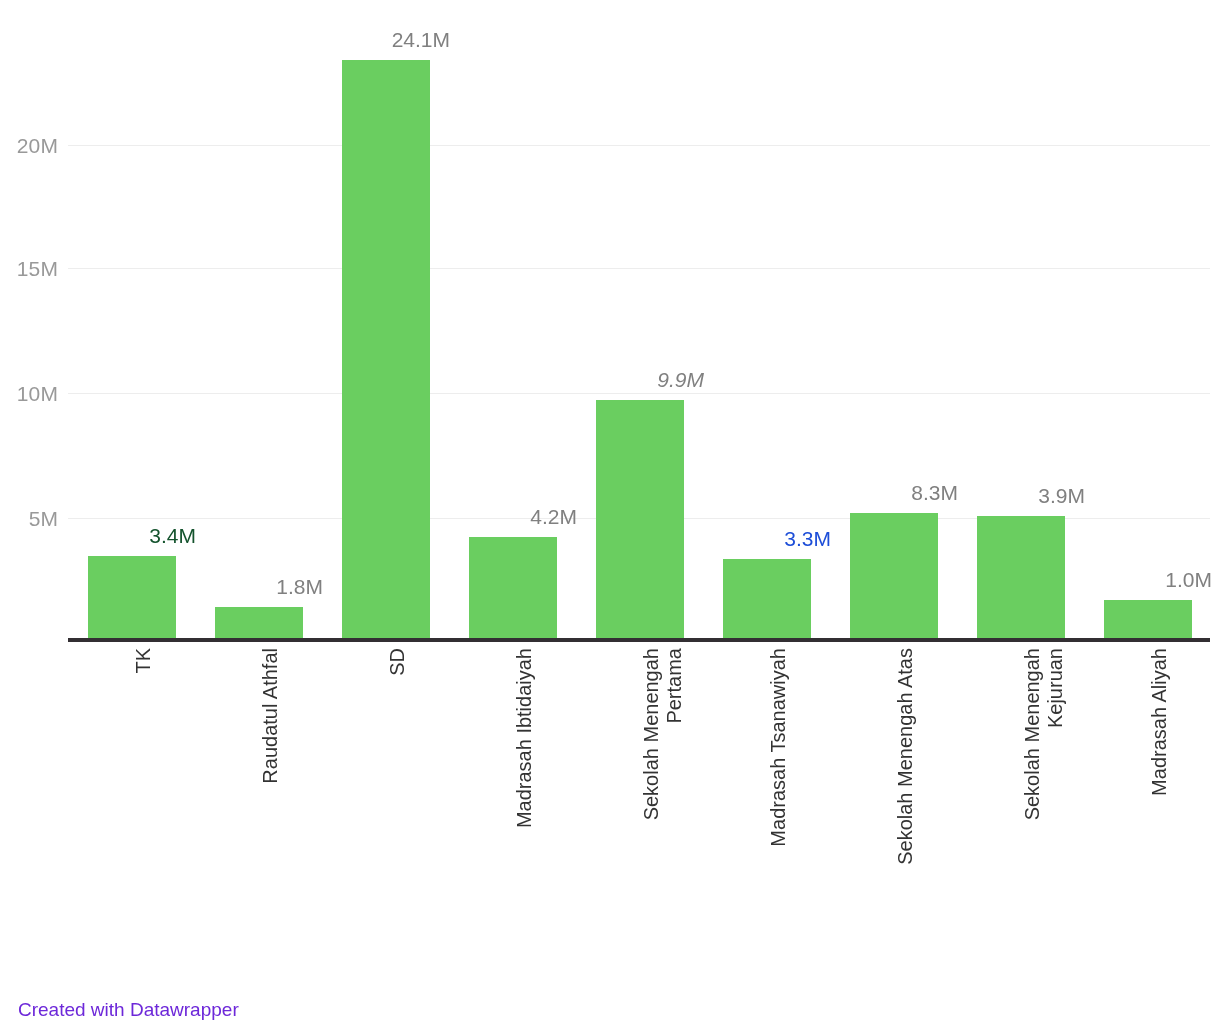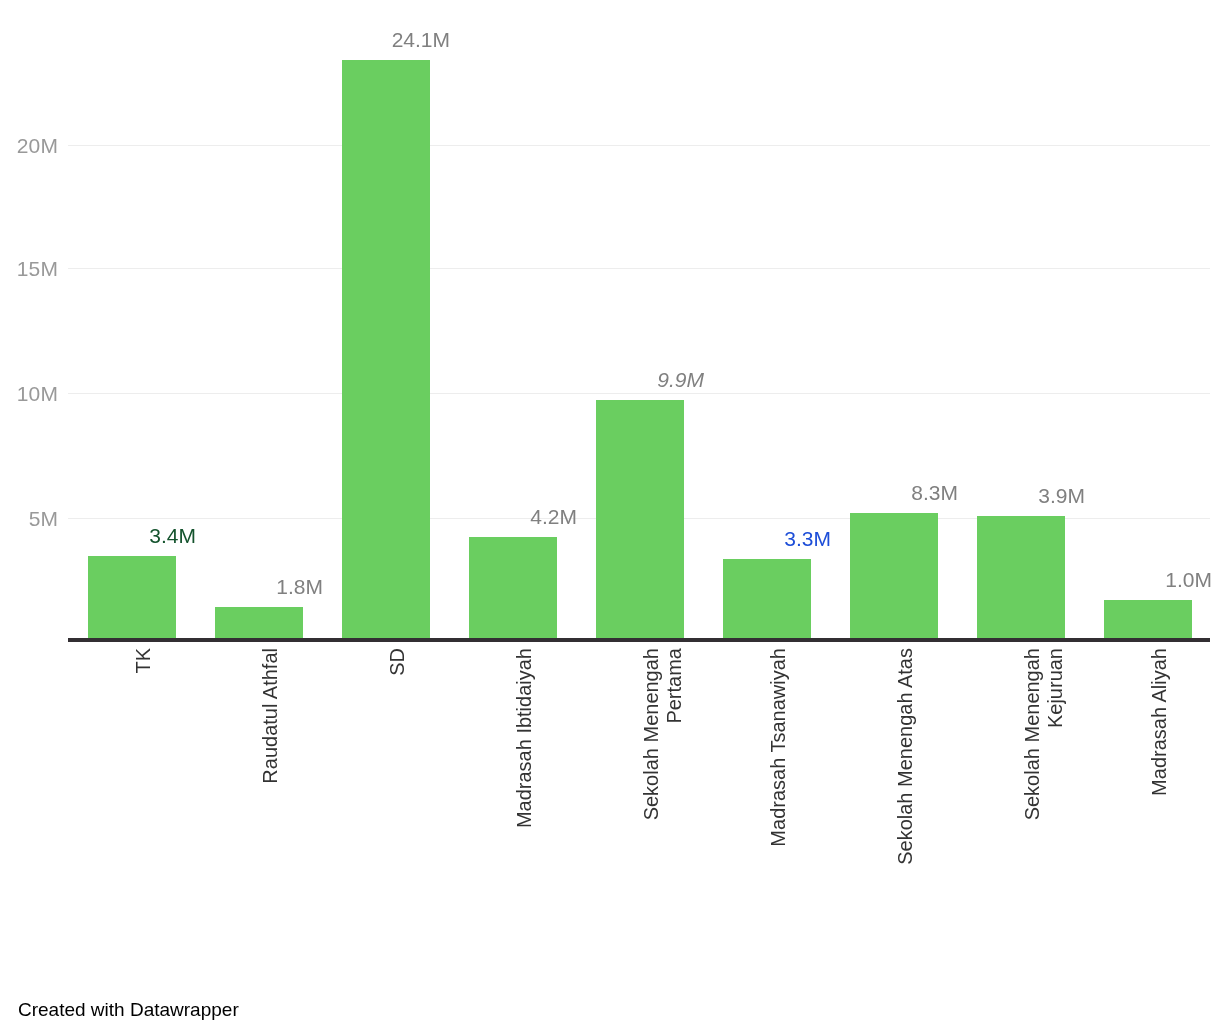--- a/index.html
+++ b/index.html
@@ -122,21 +122,21 @@
   }
   .xlabel-inner.two-line {
     text-align: right;
   }
 
   
   .footer {
     position: absolute;
     left: 18px;
     top: 999px;
-    color: #000000;
+    color: #6d28d9;
     font-size: 19px;
     line-height: 22px;
     white-space: nowrap;
   }
 </style>
 </head>
 <body>
 
 <div id="chart-root">
 

